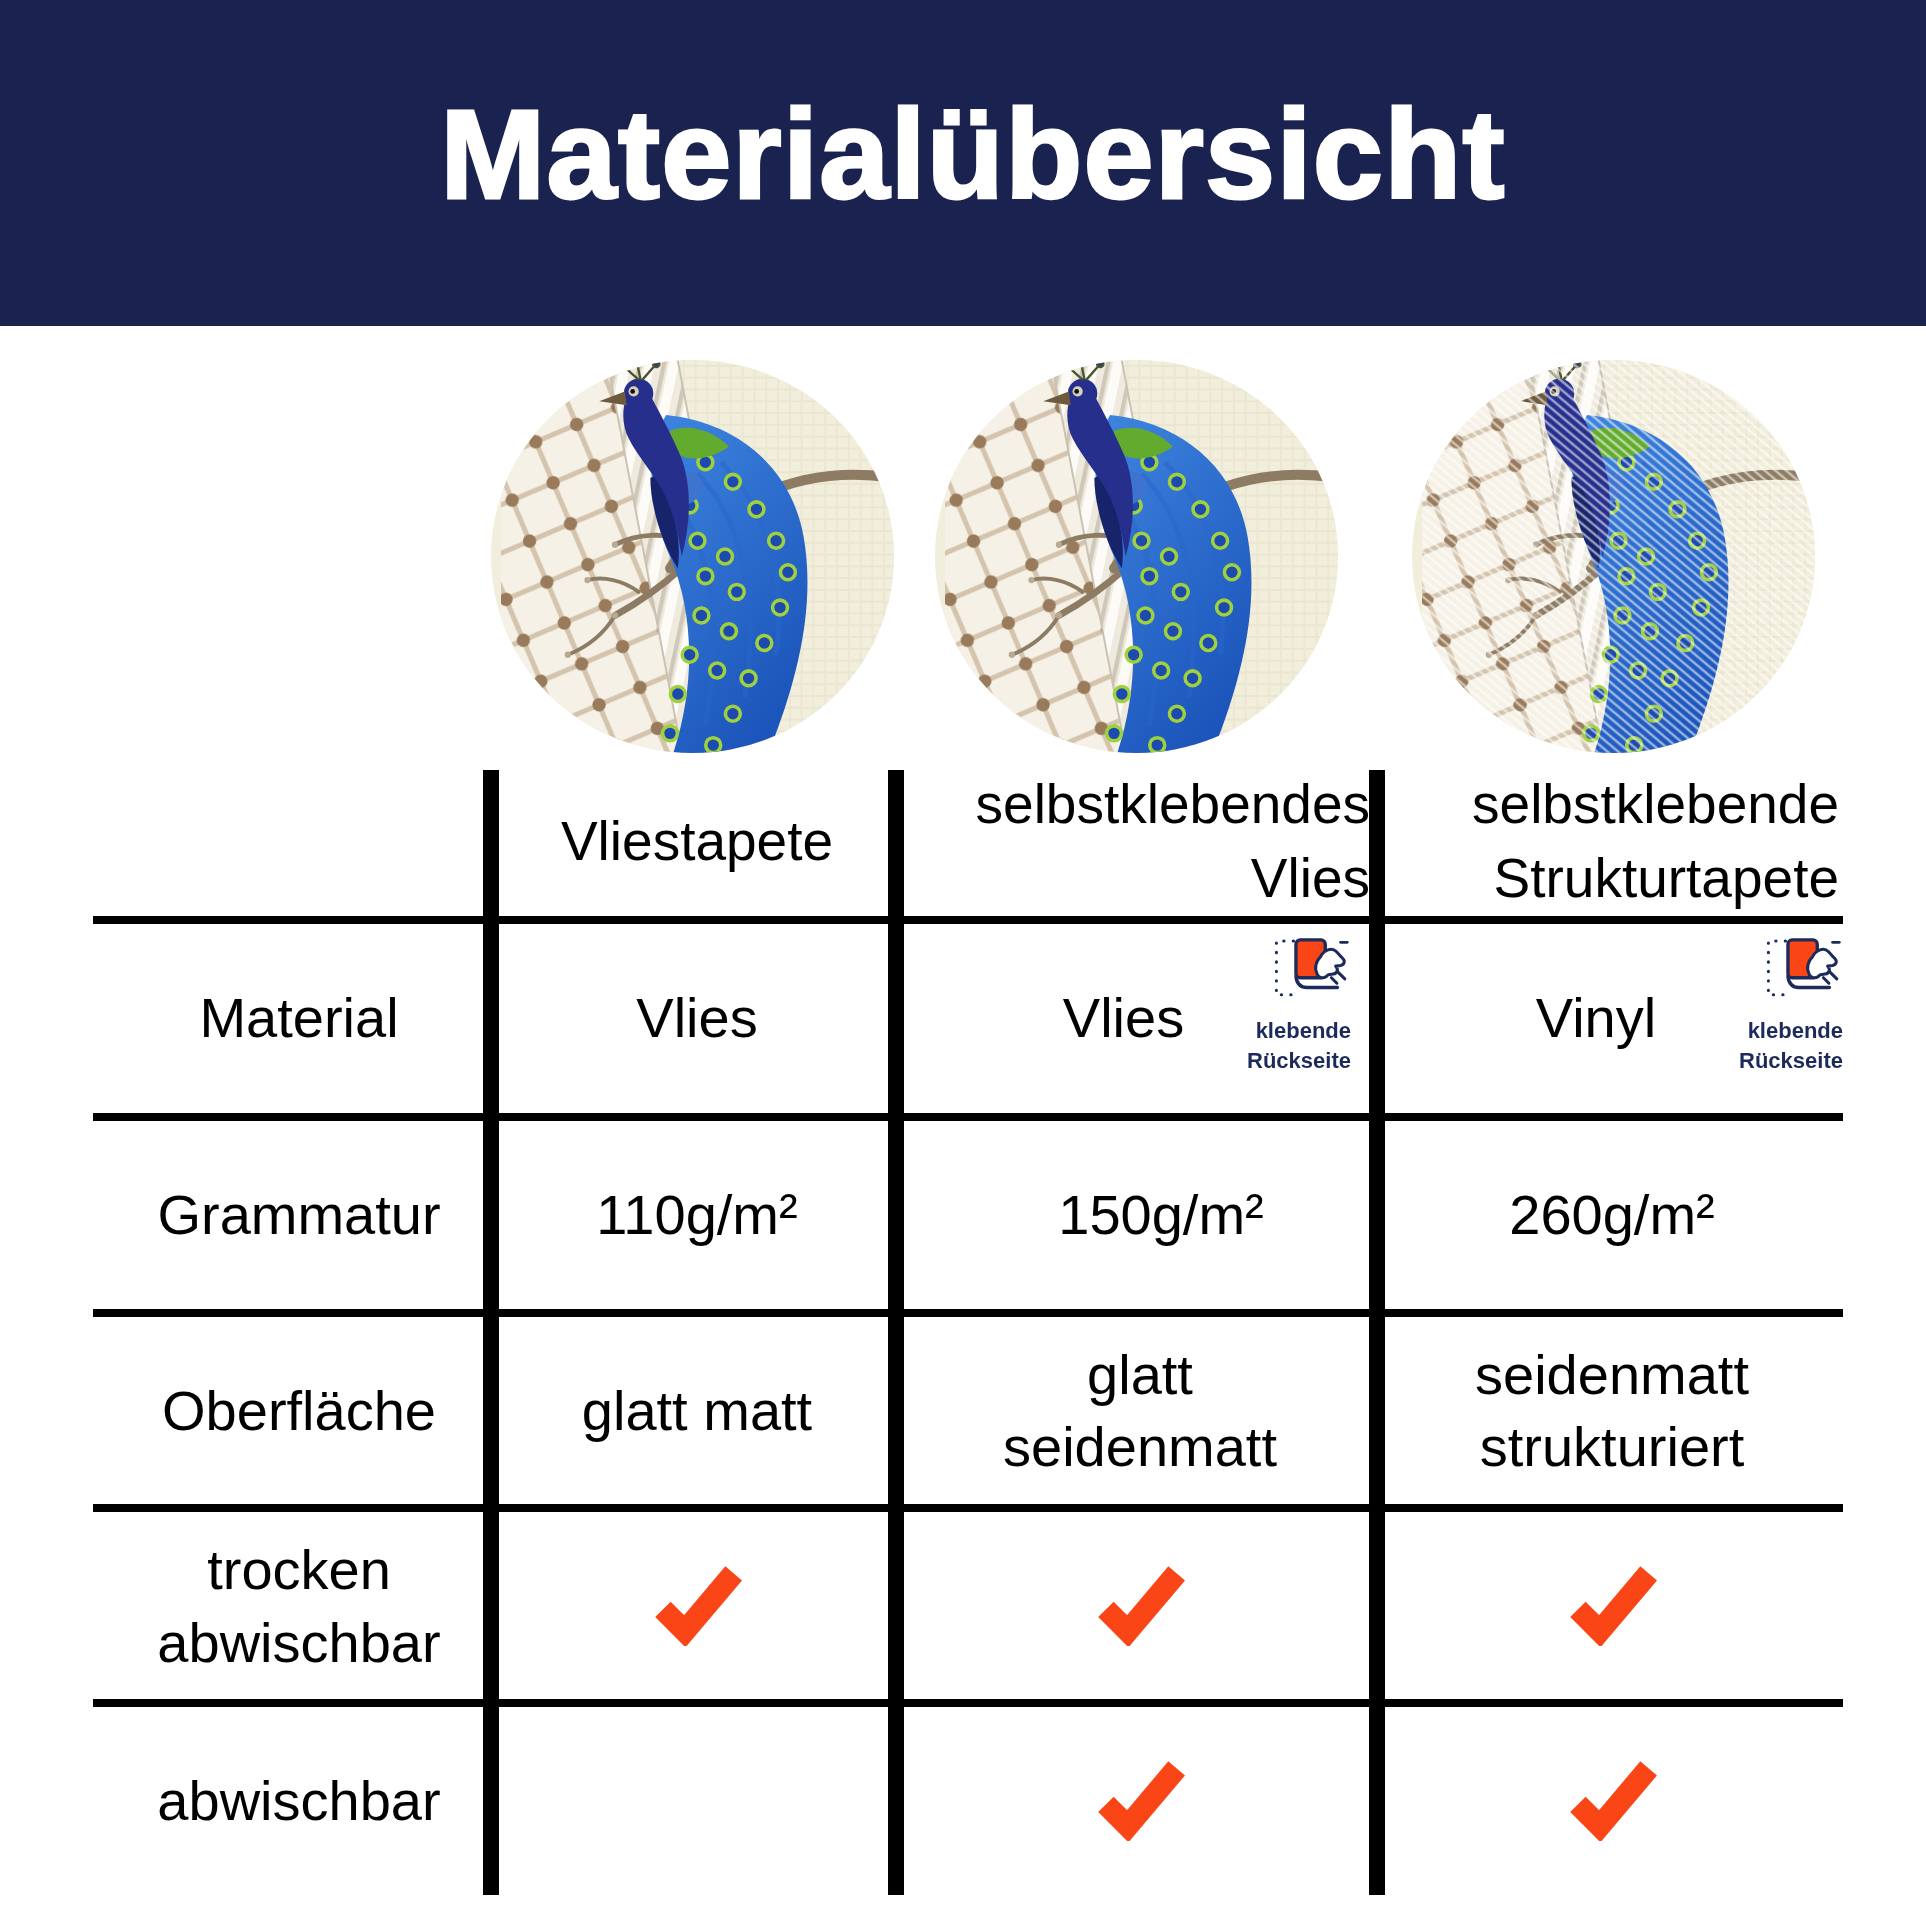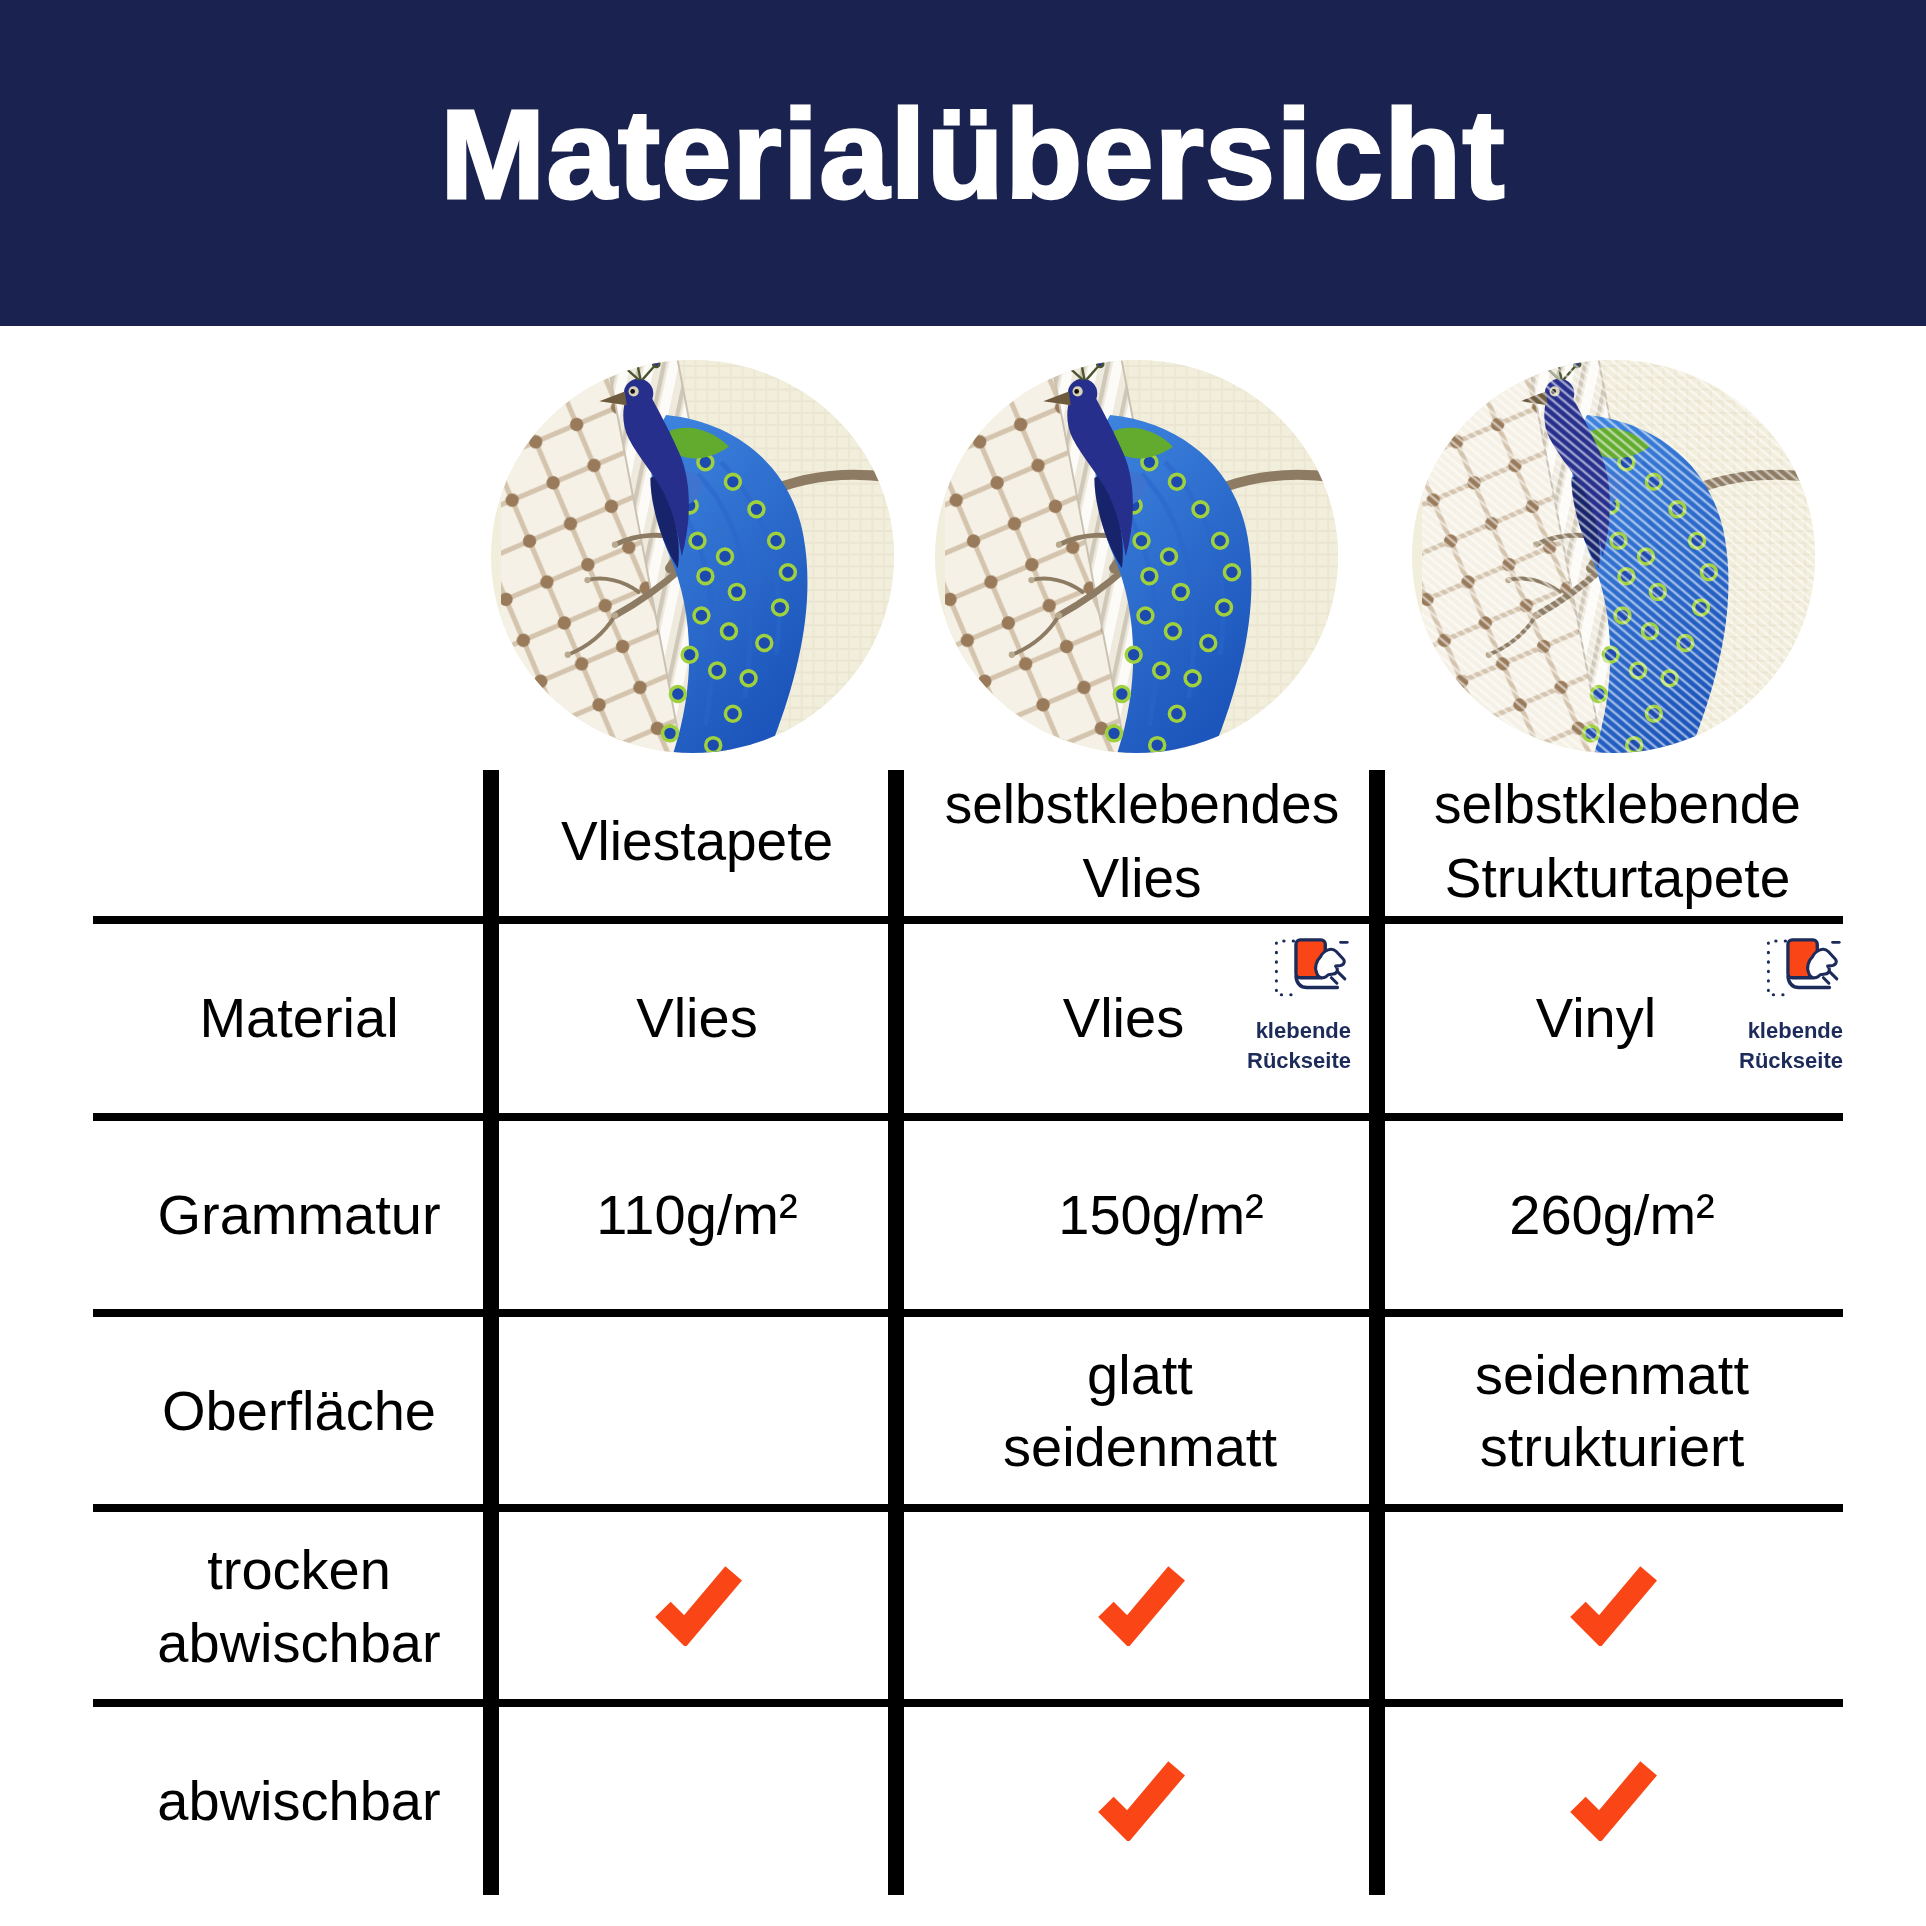--- a/index.html
+++ b/index.html
@@ -15,21 +15,21 @@
   .sample{width:393px;height:393px;border-radius:50%;overflow:hidden;top:360px;background:#f2eedc;}
   .sample svg{width:100%;height:100%;display:block;}
 
   
   .vline{top:770px;height:1125px;width:5.8px;background:#000;}
   .hline{left:93px;width:1740px;height:7.7px;background:#000;}
 
   
   .hcell{top:768px;height:146px;display:flex;flex-direction:column;justify-content:center;font-size:55px;line-height:74px;}
   .hcell.center{align-items:center;text-align:center;}
-  .hcell.left{align-items:center;text-align:left;}
+  .hcell.left{align-items:flex-end;text-align:left;}
 
   
   .rlabel{left:109px;width:360px;display:flex;flex-direction:column;justify-content:center;font-size:56px;line-height:73px;text-align:center;}
 
   
   .vcell{display:flex;flex-direction:column;align-items:center;justify-content:center;font-size:56px;line-height:72px;text-align:center;}
 
   
   .badge{top:932px;width:128px;display:flex;flex-direction:column;align-items:flex-end;}
   .badge svg{width:82px;height:78px;display:block;margin-bottom:6.4px;}
@@ -236,20 +236,23 @@
   <div class="abs vcell" style="left:485px;top:1120px;width:404px;height:189px;">
     <span>110g/m²</span>
   </div>
   <div class="abs vcell" style="left:910px;top:1120px;width:482px;height:189px;">
     <span>150g/m²</span>
   </div>
   <div class="abs vcell" style="left:1371px;top:1120px;width:462px;height:189px;">
     <span>260g/m²</span>
   </div>
 
+  <div class="abs vcell" style="left:485px;top:1317px;width:404px;height:187px;">
+    <span>glatt matt</span>
+  </div>
   <div class="abs vcell" style="left:889px;top:1317px;width:482px;height:187px;">
     <span>glatt</span>
     <span>seidenmatt</span>
   </div>
   <div class="abs vcell" style="left:1371px;top:1317px;width:462px;height:187px;">
     <span>seidenmatt</span>
     <span>strukturiert</span>
   </div>
 
   <div class="abs checkwrap" style="left:485px;top:1512px;width:404px;height:187px;">

